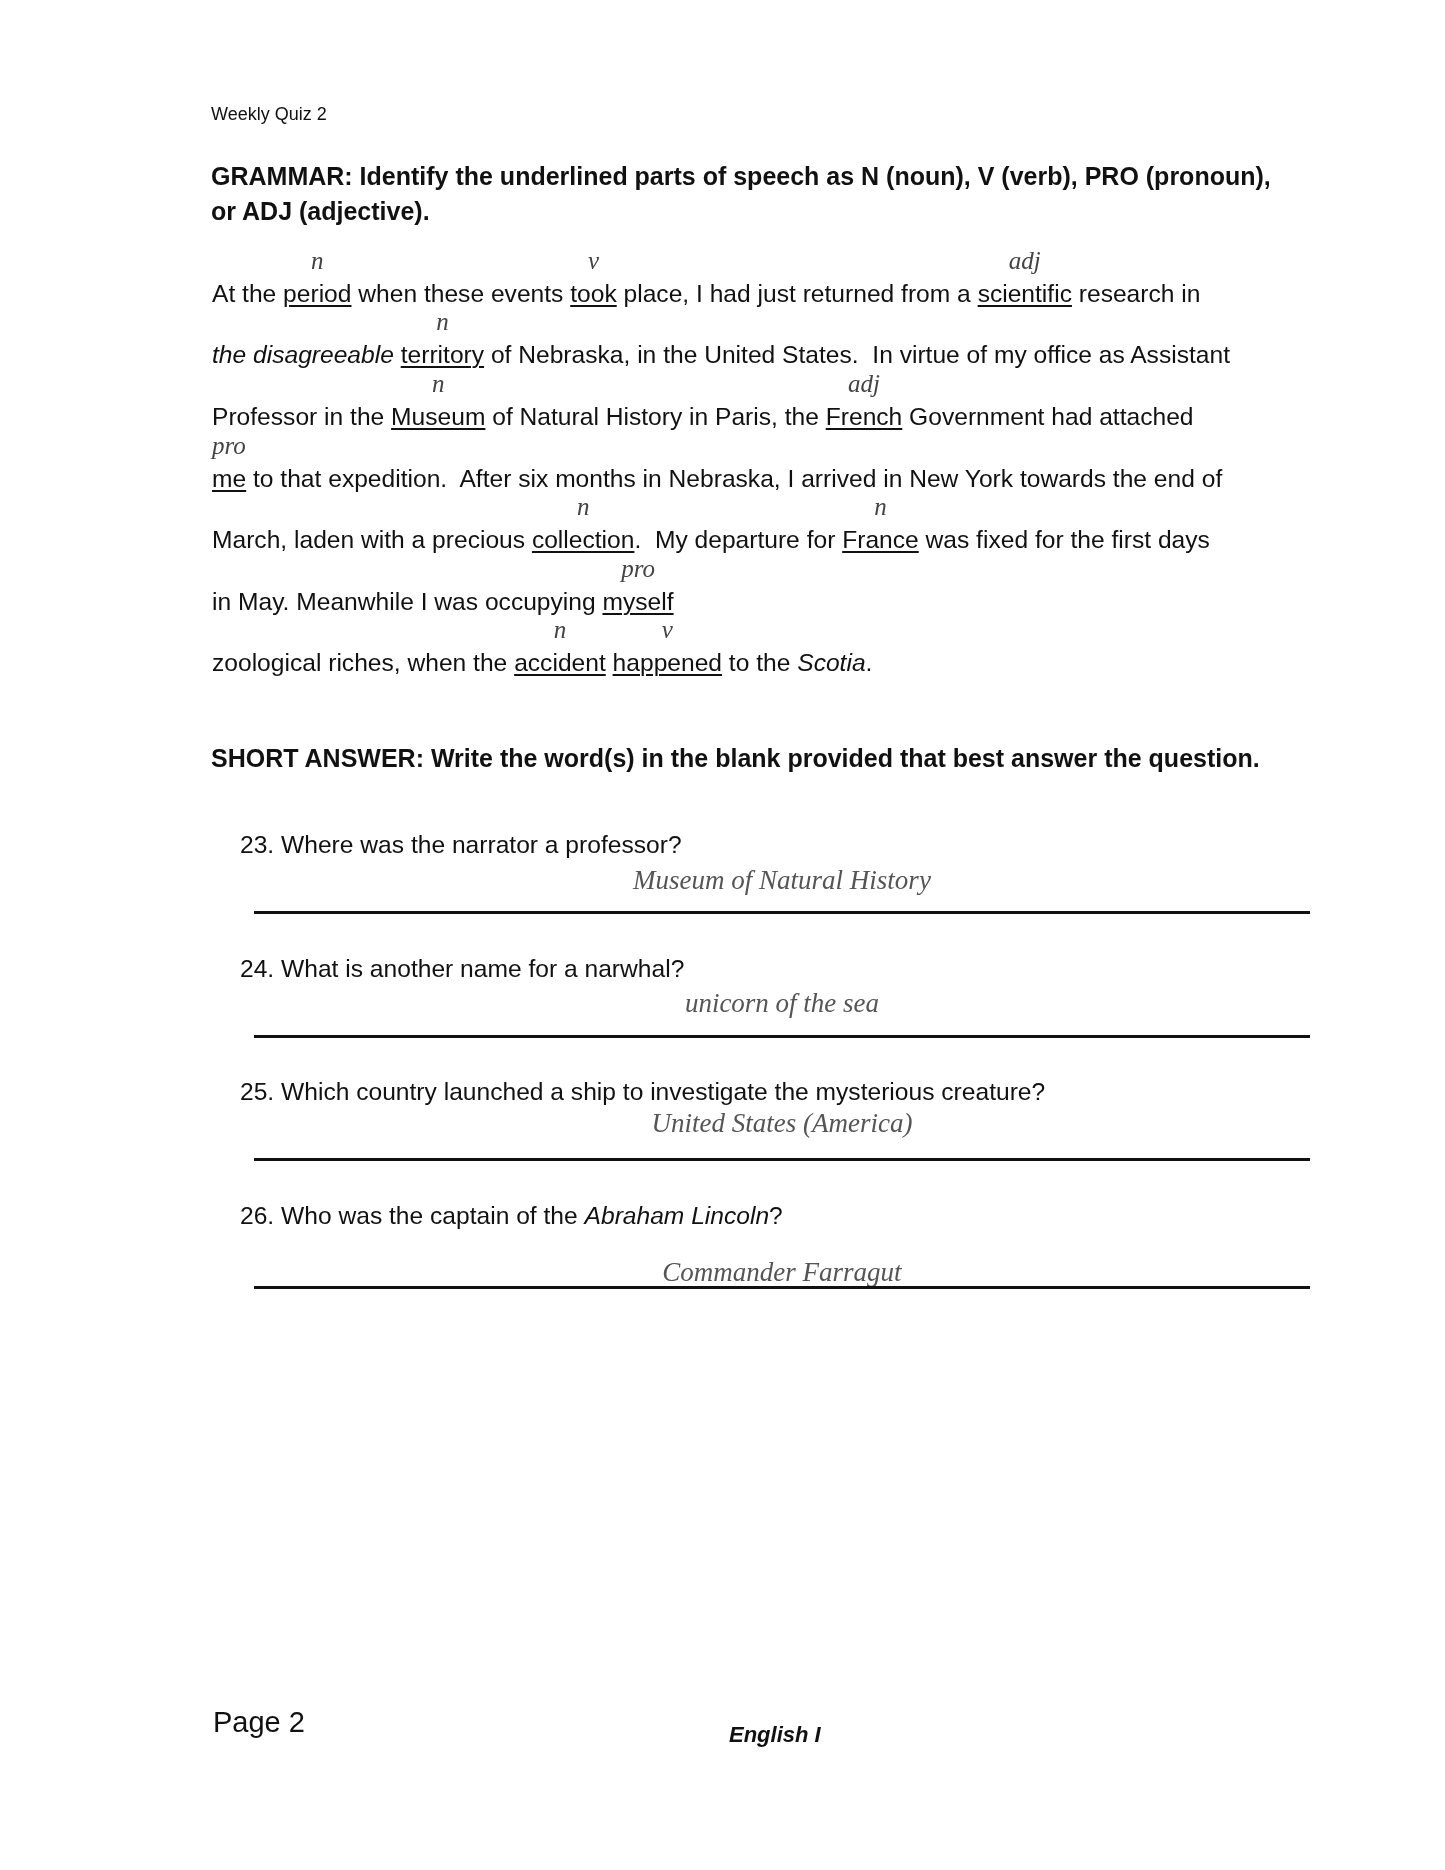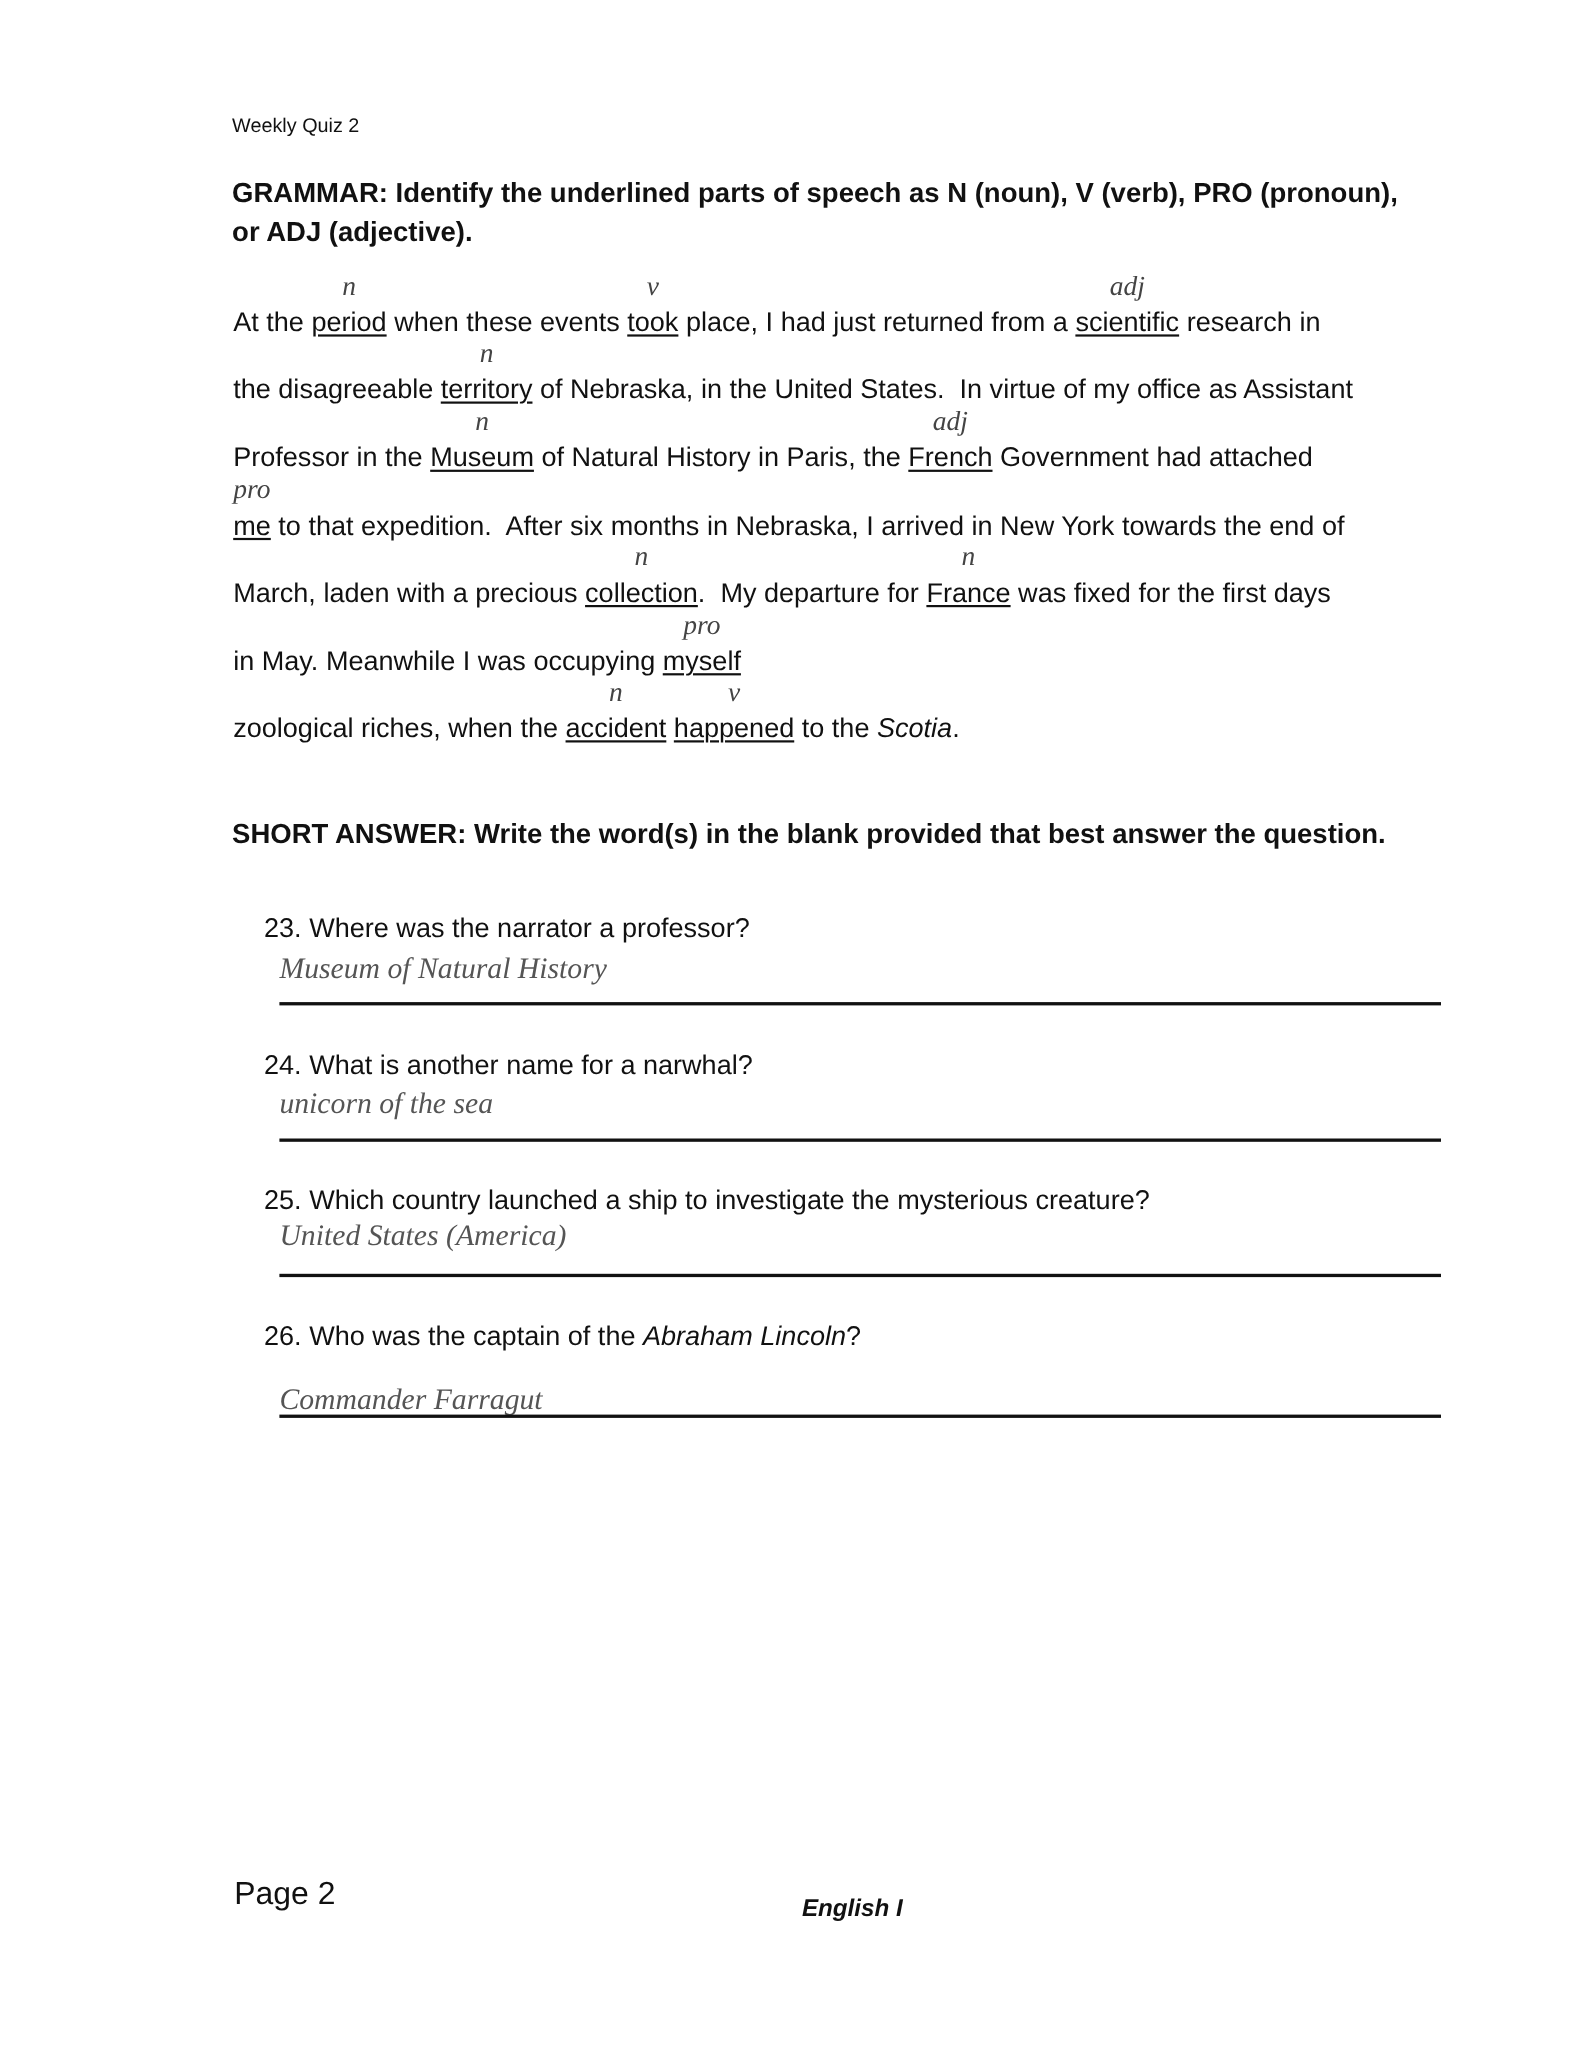--- a/index.html
+++ b/index.html
@@ -7,37 +7,37 @@
   .abs { position: absolute; white-space: nowrap; }
   .sans { font-family: "Liberation Sans", sans-serif; }
   .header-label { left: 211px; top: 105px; font-size: 18px; line-height: 18px; }
   .heading { left: 211px; font-size: 25px; font-weight: bold; line-height: 25px; }
   .passage-line { left: 212px; font-size: 24.6px; line-height: 25px; }
   .word { position: relative; display: inline-block; }
   .word.ul { text-decoration: underline; text-decoration-thickness: 2px; text-underline-offset: 3px; }
   .pos { position: absolute; left: 50%; transform: translateX(-50%); top: -33px; font-family: "Liberation Serif", serif; font-style: italic; font-size: 25px; color: #444; line-height: 25px; }
   .pos.left { left: 0; transform: none; }
   .question { left: 212px; font-size: 24.6px; line-height: 25px; margin-left: 28px; }
-  .answer { left: 254px; width: 1056px; font-family: "Liberation Serif", serif; font-style: italic; font-size: 27px; color: #555; line-height: 27px; }
+  .answer { left: 254px; width: 1056px; text-align: center; font-family: "Liberation Serif", serif; font-style: italic; font-size: 27px; color: #555; line-height: 27px; }
   .blank { position: absolute; left: 254px; width: 1056px; height: 3px; background: #111; }
   .page-num { left: 213px; top: 1708px; font-size: 29px; line-height: 29px; }
   .footer-course { left: 729px; top: 1726px; font-size: 22px; font-style: italic; line-height: 18px; font-weight: bold; }
   i.it { font-style: italic; }
 </style>
 </head>
 <body>
 
 <div class="abs sans header-label">Weekly Quiz 2</div>
 
 <div class="abs sans heading" style="top:164px">GRAMMAR: Identify the underlined parts of speech as N (noun), V (verb), PRO (pronoun),</div>
 <div class="abs sans heading" style="top:199px">or ADJ (adjective).</div>
 
 <div id="passage">
     <div class="abs sans passage-line" style="top: 281px;"><span style="white-space: pre;">At the </span><span class="word ul"><span>period</span><span class="pos">n</span></span><span style="white-space: pre;"> when these events </span><span class="word ul"><span>took</span><span class="pos">v</span></span><span style="white-space: pre;"> place, I had just returned from a </span><span class="word ul"><span>scientific</span><span class="pos">adj</span></span><span style="white-space: pre;"> research in</span></div>
-    <div class="abs sans passage-line" style="top: 342px;"><span style="white-space: pre;">the disagreeable </span><span class="word ul"><span>territory</span><span class="pos">n</span></span><span style="white-space: pre;"> of Nebraska, in the United States.  In virtue of my office as Assistant</span></div>
+    <div class="abs sans passage-line" style="top: 342px;"><span style="white-space: pre; font-style: italic;">the disagreeable </span><span class="word ul"><span>territory</span><span class="pos">n</span></span><span style="white-space: pre;"> of Nebraska, in the United States.  In virtue of my office as Assistant</span></div>
     <div class="abs sans passage-line" style="top: 404px;"><span style="white-space: pre;">Professor in the </span><span class="word ul"><span>Museum</span><span class="pos">n</span></span><span style="white-space: pre;"> of Natural History in Paris, the </span><span class="word ul"><span>French</span><span class="pos">adj</span></span><span style="white-space: pre;"> Government had attached</span></div>
     <div class="abs sans passage-line" style="top: 466px;"><span class="word ul"><span>me</span><span class="pos left">pro</span></span><span style="white-space: pre;"> to that expedition.  After six months in Nebraska, I arrived in New York towards the end of</span></div>
     <div class="abs sans passage-line" style="top: 527px;"><span style="white-space: pre;">March, laden with a precious </span><span class="word ul"><span>collection</span><span class="pos">n</span></span><span style="white-space: pre;">.  My departure for </span><span class="word ul"><span>France</span><span class="pos">n</span></span><span style="white-space: pre;"> was fixed for the first days</span></div>
     <div class="abs sans passage-line" style="top: 589px;"><span style="white-space: pre;">in May. Meanwhile I was occupying </span><span class="word ul"><span>myself</span><span class="pos">pro</span></span></div>
     <div class="abs sans passage-line" style="top: 650px;"><span style="white-space: pre;">zoological riches, when the </span><span class="word ul"><span>accident</span><span class="pos">n</span></span><span style="white-space: pre;"> </span><span class="word ul"><span>happened</span><span class="pos">v</span></span><span style="white-space: pre;"> to the </span><span style="font-style: italic; white-space: pre;">Scotia</span><span style="white-space: pre;">.</span></div>
   </div>
 
 <div class="abs sans heading" style="top:746px">SHORT ANSWER: Write the word(s) in the blank provided that best answer the question.</div>
 
 <div class="abs sans question" style="top:832px">

